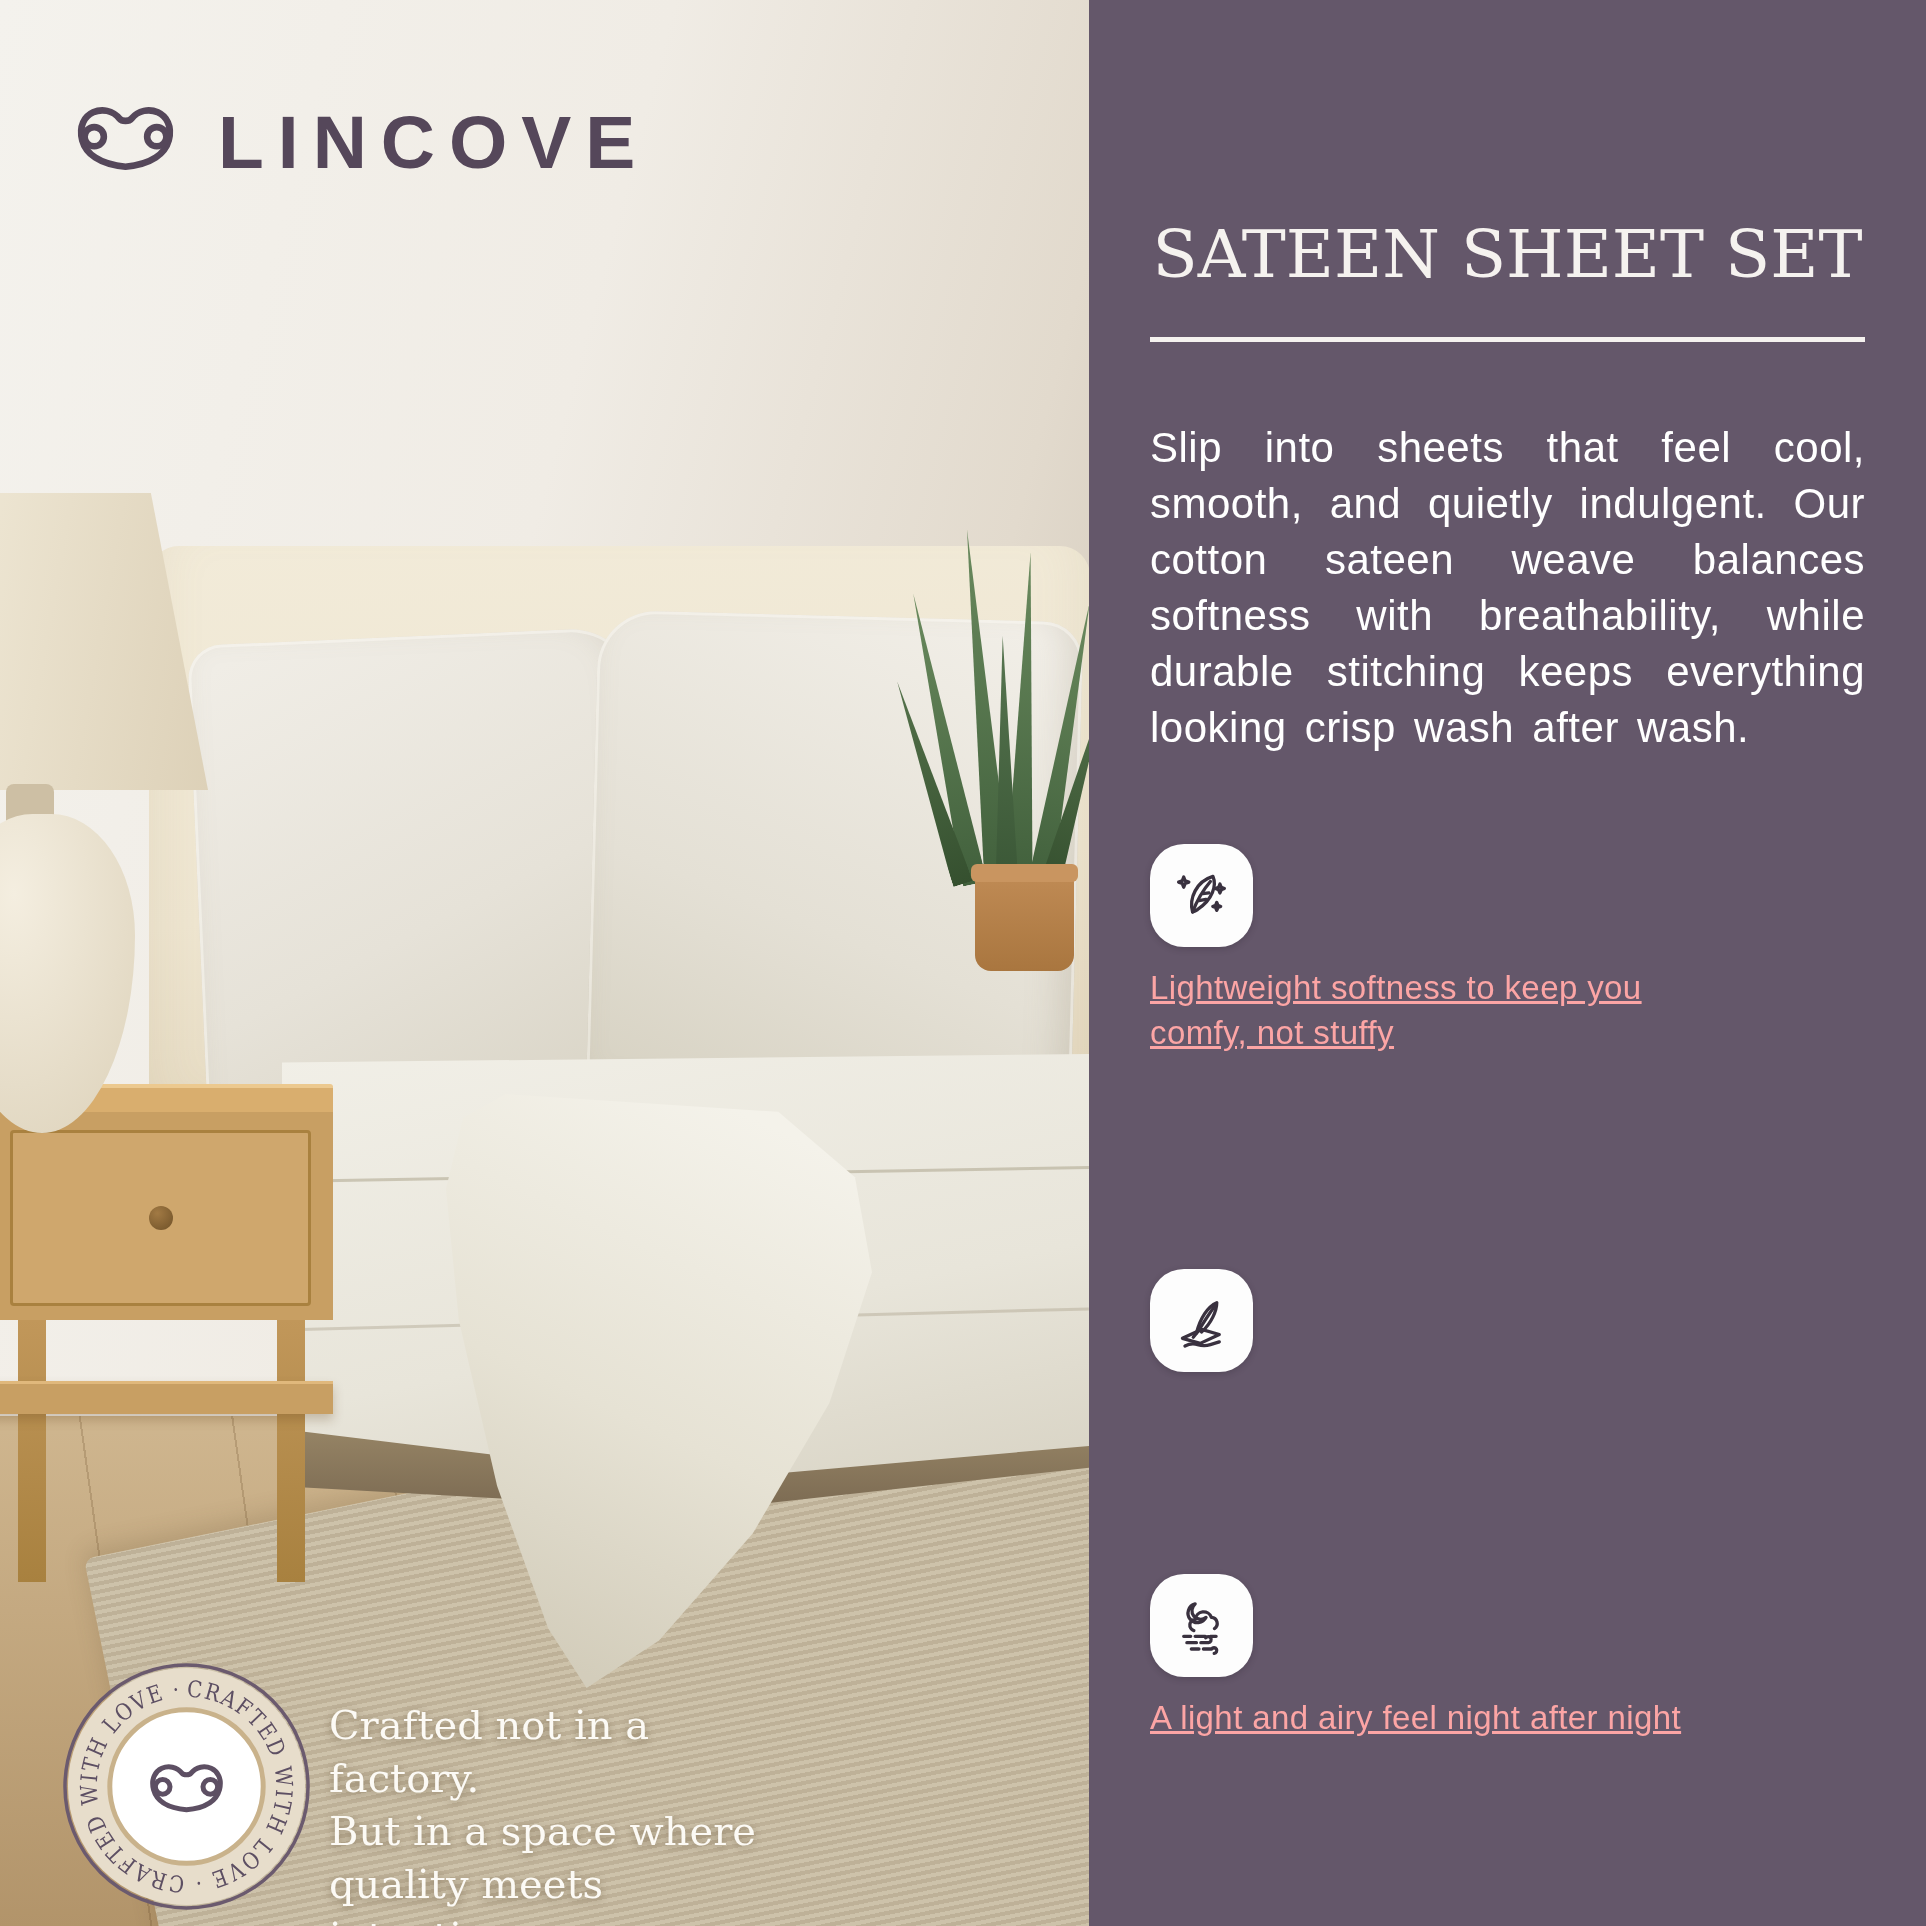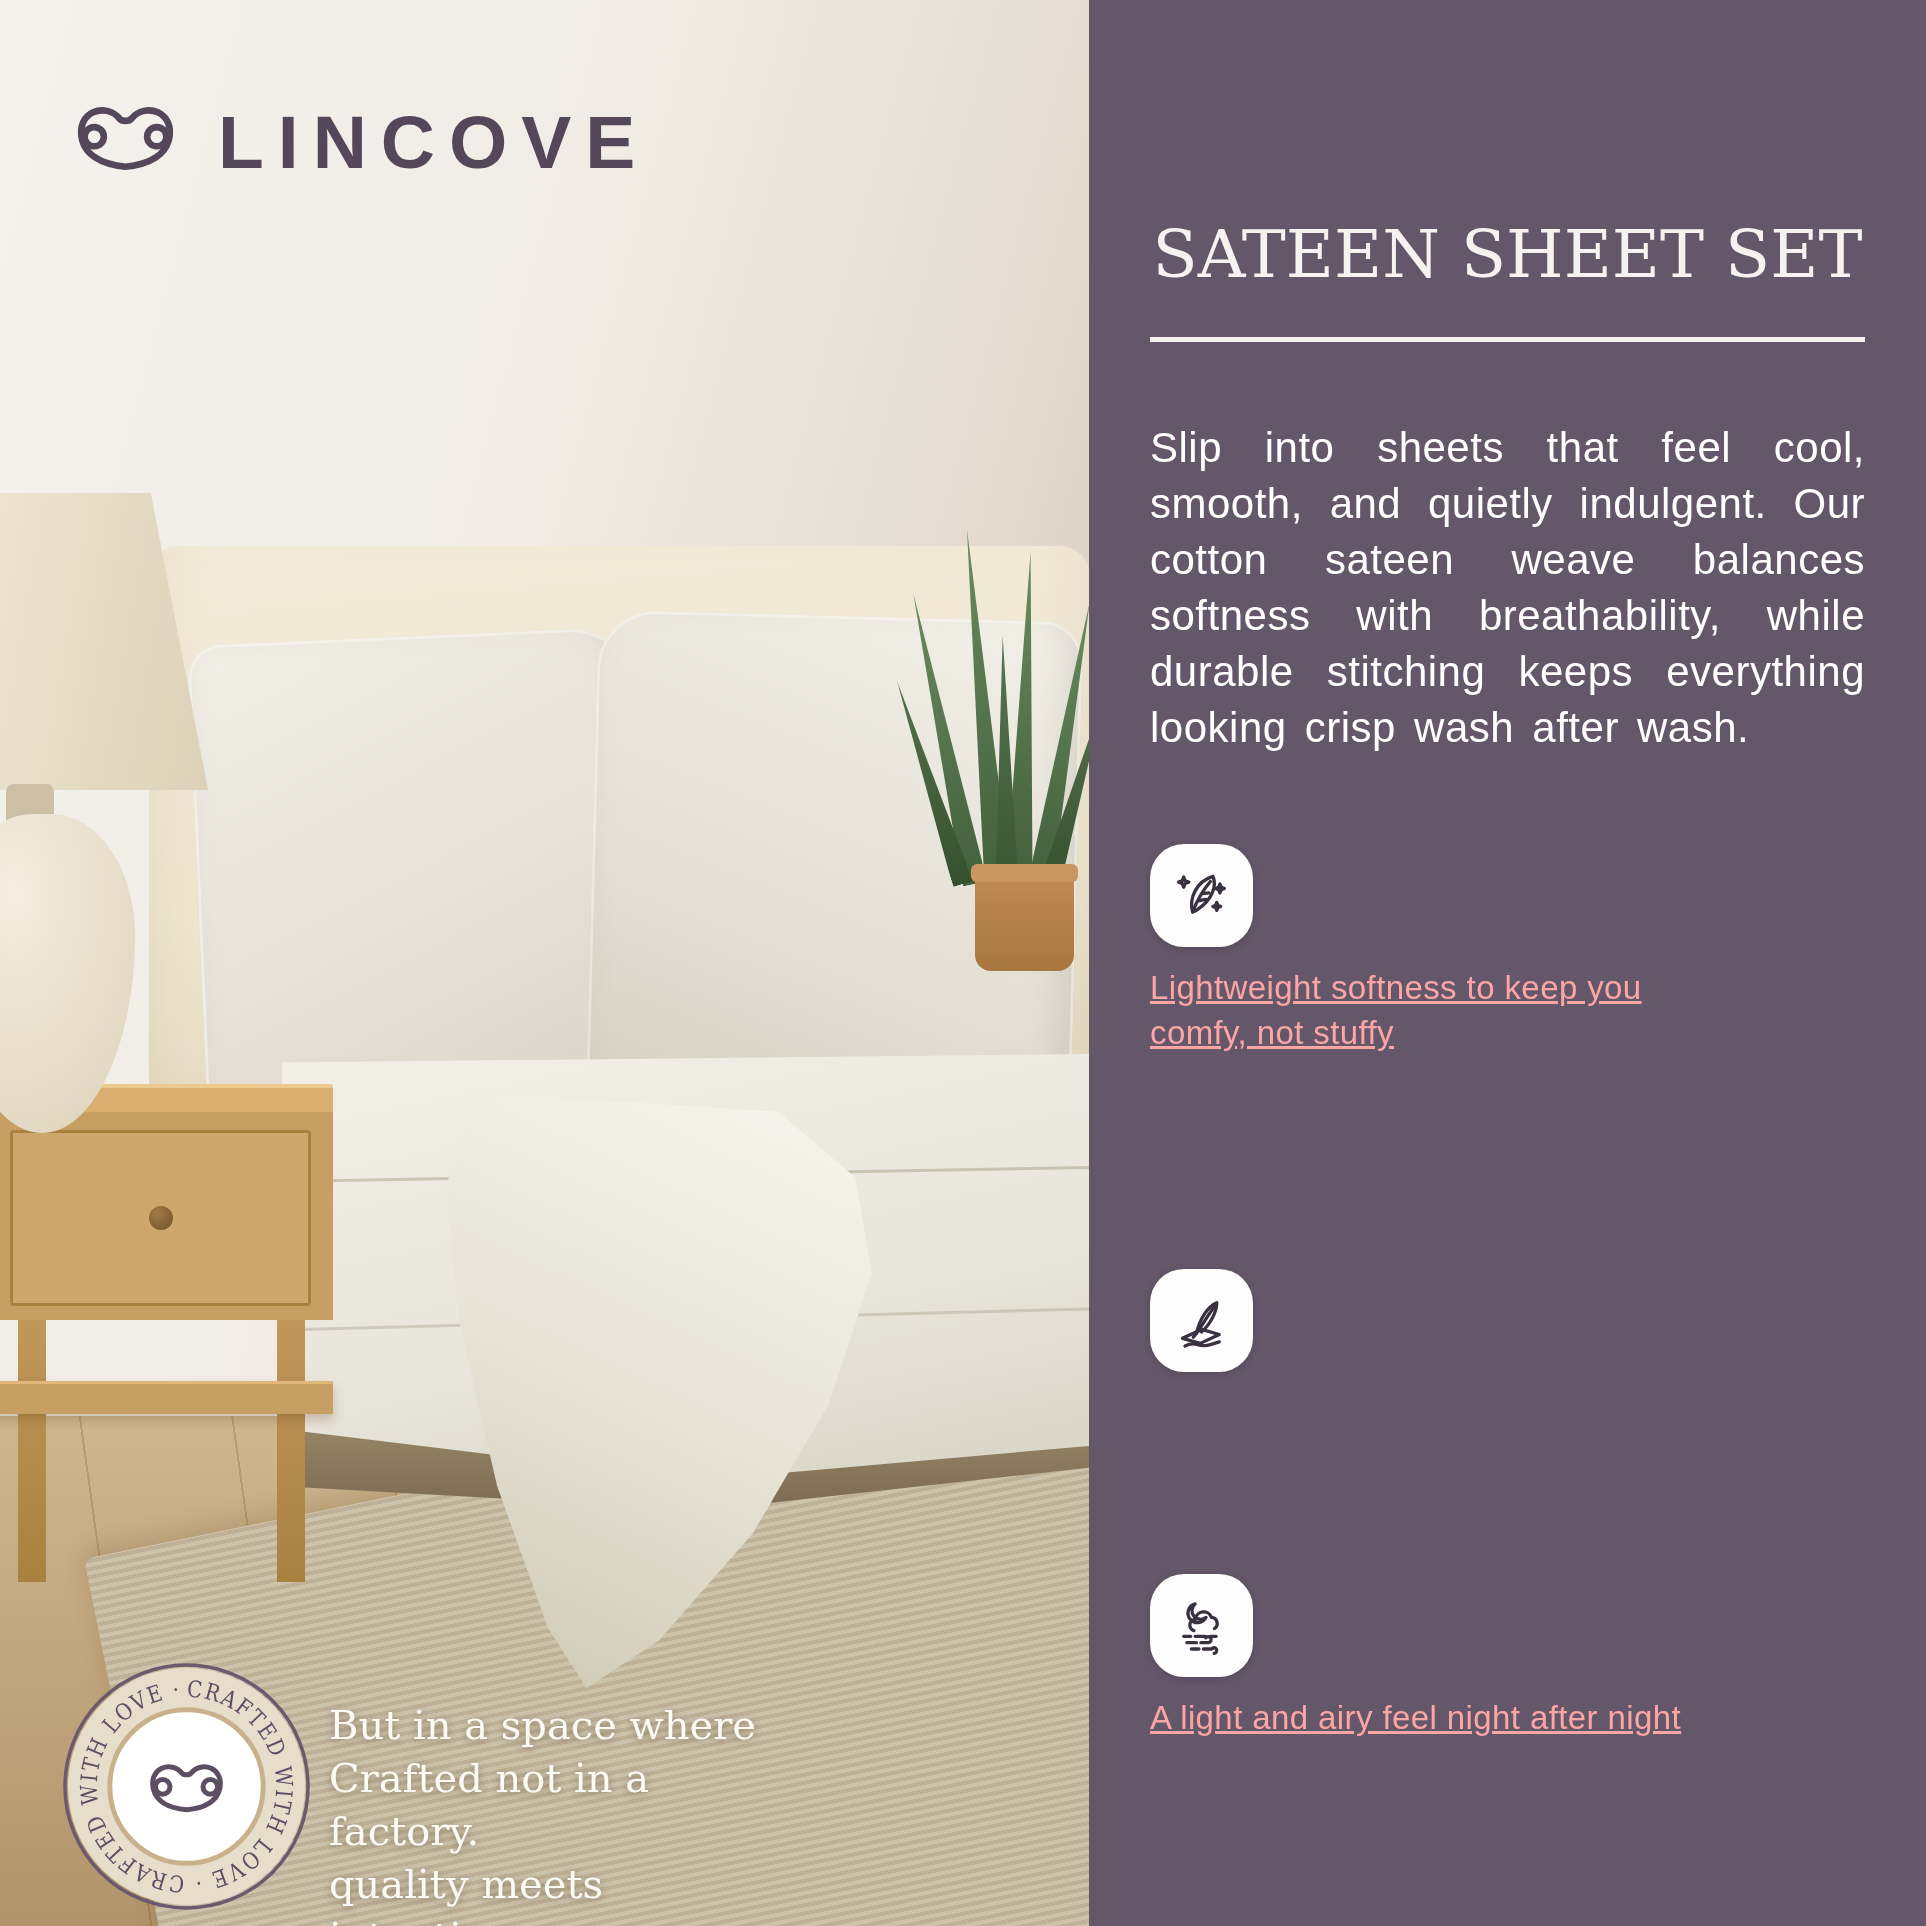--- a/index.html
+++ b/index.html
@@ -157,22 +157,22 @@
           <g fill="none" stroke="#5d4f63" stroke-width="5.5" stroke-linecap="round" stroke-linejoin="round">
             <path d="M14,36 C8,12 34,4 45,18 C47,20.5 53,20.5 55,18 C66,4 92,12 86,36 C83,47 72,56 50,58 C28,56 17,47 14,36 Z"></path>
             <circle cx="24" cy="33" r="8"></circle>
             <circle cx="76" cy="33" r="8"></circle>
           </g>
         </g>
       </svg>
     </div>
 
     <div class="tagline">
+      <div>Crafted not in a factory.</div>
       <div>But in a space where</div>
-      <div>Crafted not in a factory.</div>
       <div>quality meets intention.</div>
     </div>
   </div>
 
   <div class="panel">
     <div class="title2">SATEEN SHEET SET</div>
     <div class="divider"></div>
     <p class="desc">Slip into sheets that feel cool, smooth, and quietly indulgent. Our cotton sateen weave balances softness with breathability, while durable stitching keeps everything looking crisp wash after wash.</p>
 
     <div class="feature f1" style="top:844px;">

